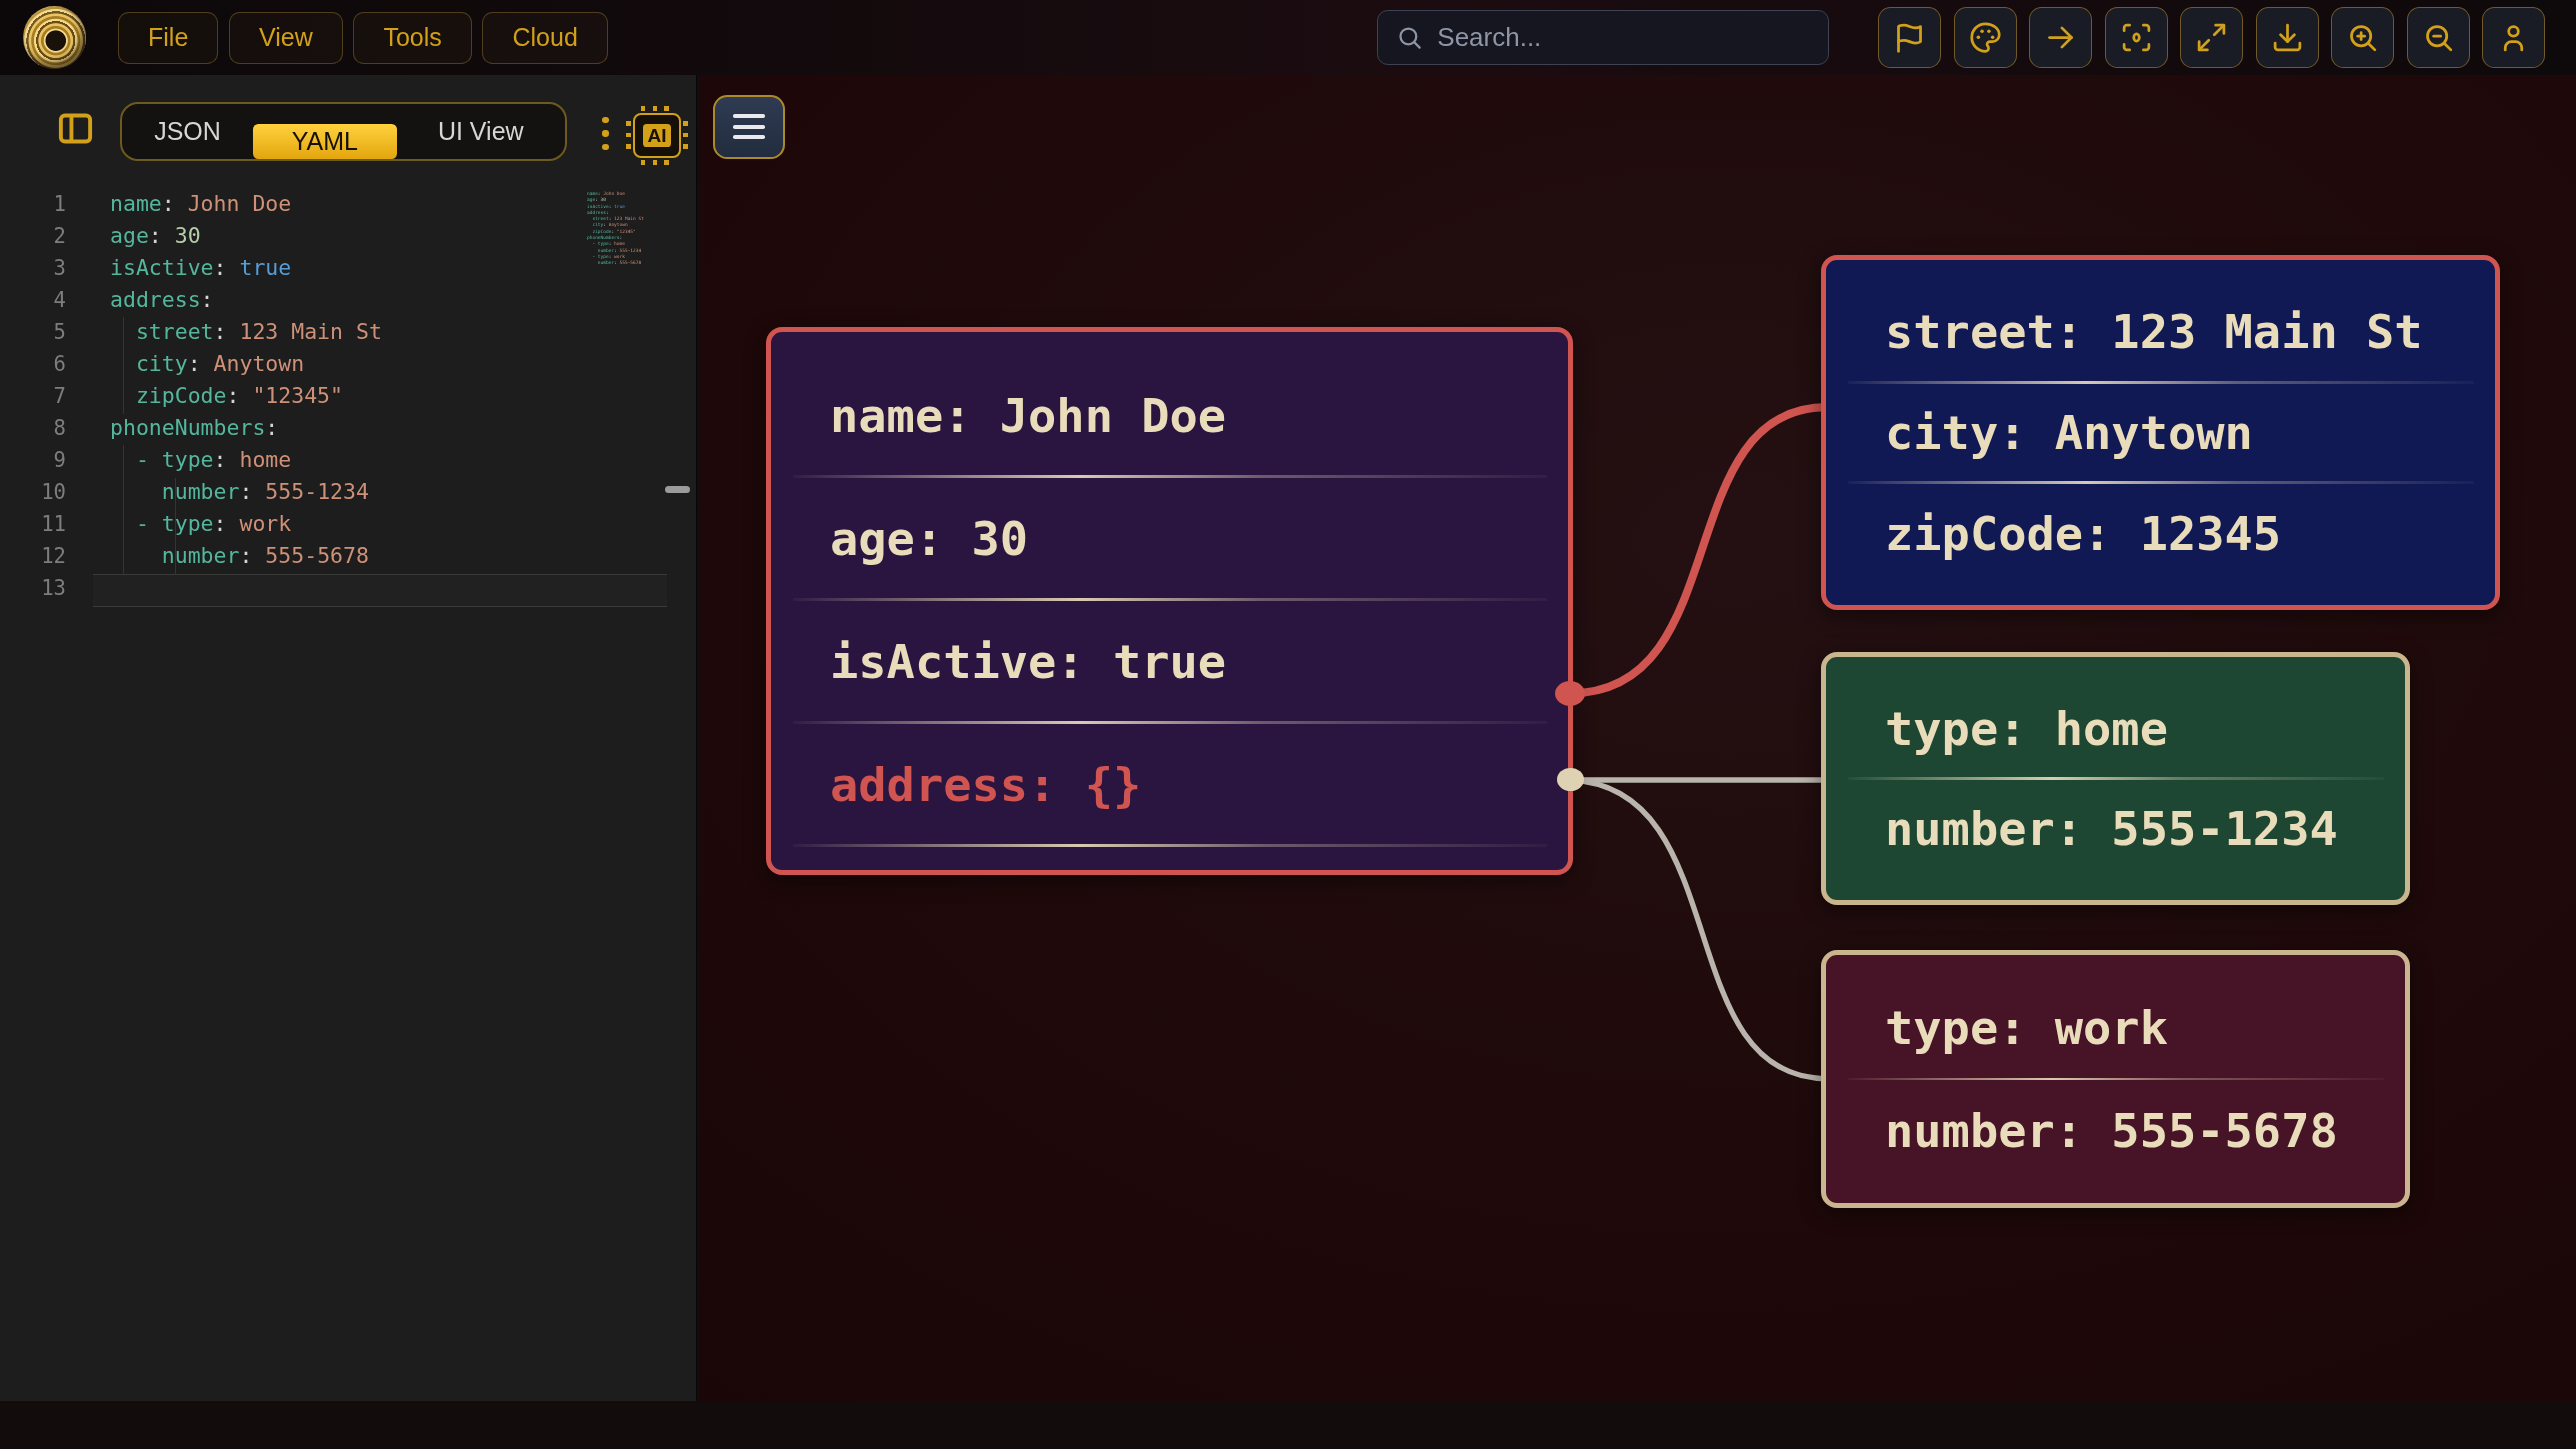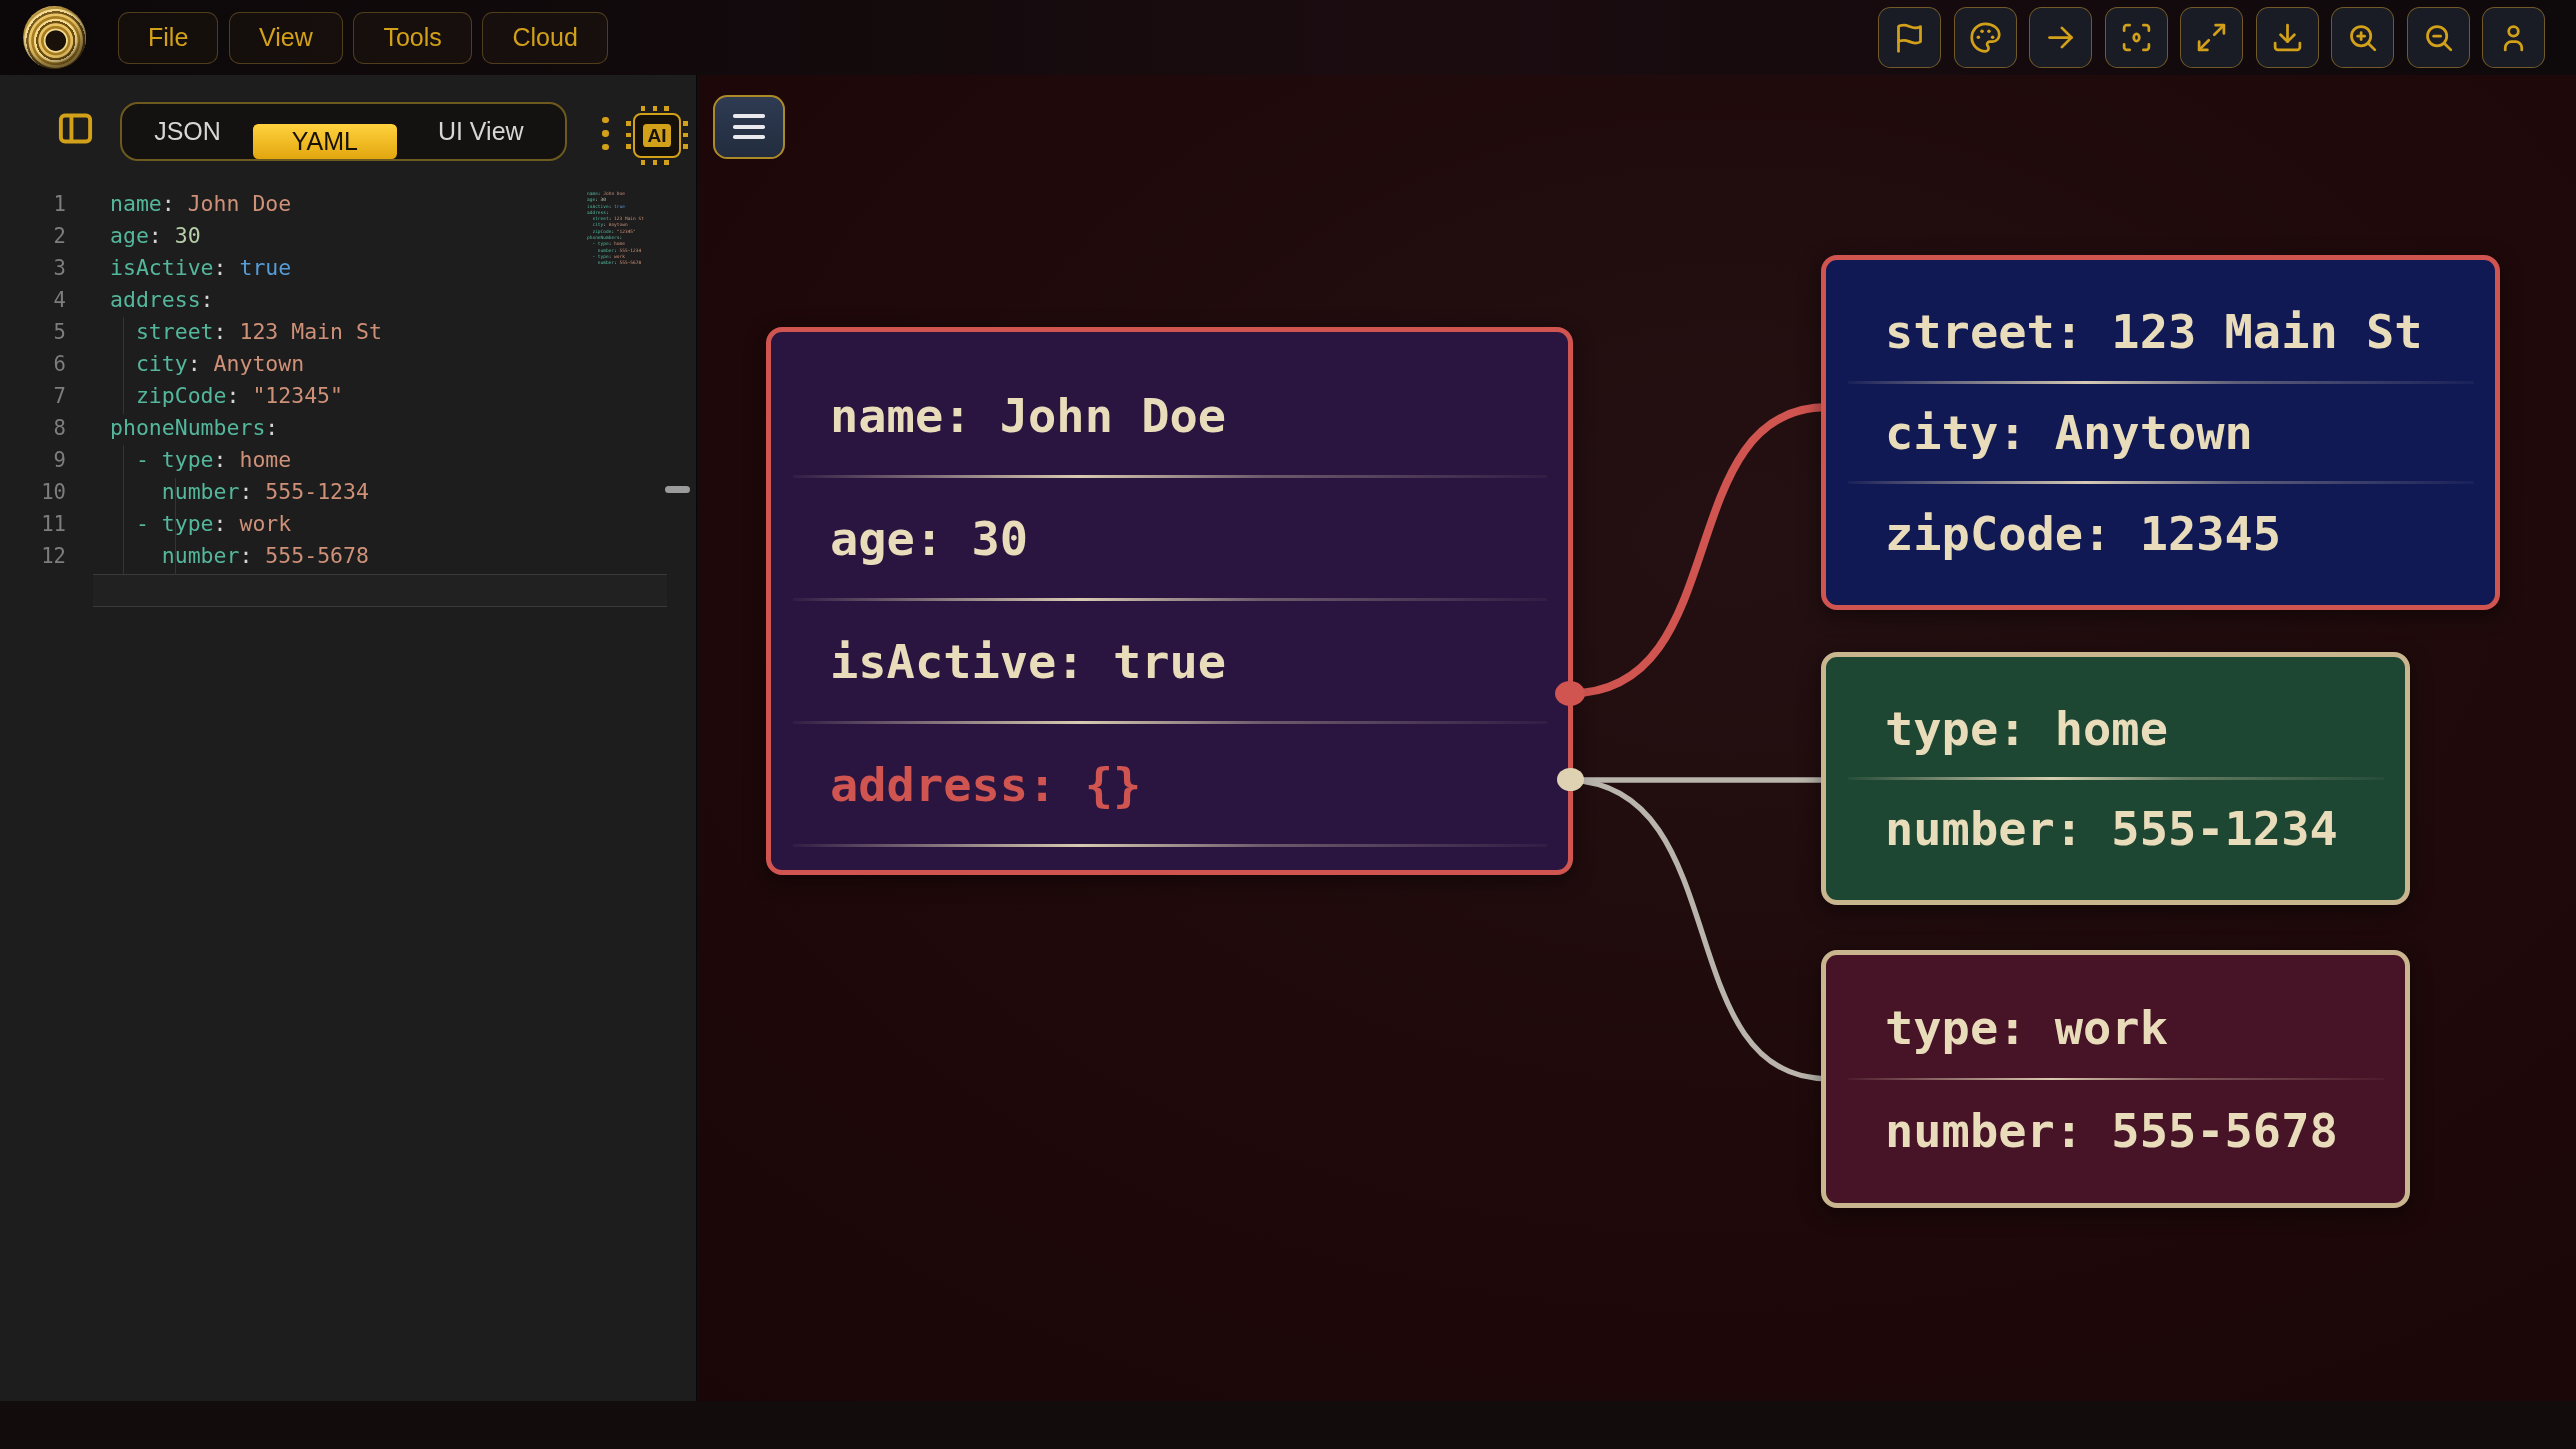--- a/index.html
+++ b/index.html
@@ -128,20 +128,27 @@
 <div class="page">
 
   <header class="topbar">
     <div class="logo"></div>
     <nav class="menu-bar">
         <button class="menu-btn">File</button>
         <button class="menu-btn">View</button>
         <button class="menu-btn">Tools</button>
         <button class="menu-btn">Cloud</button>
       </nav>
+    <div class="search-box">
+      <svg viewBox="0 0 24 24">
+        <circle cx="11" cy="11" r="7"></circle>
+          <line x1="16.5" y1="16.5" x2="21" y2="21"></line>
+      </svg>
+      <input class="search-input" placeholder="Search..." style="">
+    </div>
     <div class="actions">
         <button class="action-btn">
           <svg viewBox="0 0 24 24">
             <path d="M4 15s1-1 4-1 5 2 8 2 4-1 4-1V4s-1 1-4 1-5-2-8-2-4 1-4 1z"></path>
             <line x1="4" y1="22" x2="4" y2="15"></line>
           </svg>
         </button>
         <button class="action-btn">
           <svg viewBox="0 0 24 24">
             <path d="M12 2a10 10 0 1 0 0 20 2.2 2.2 0 0 0 2.2-2.2c0-.55-.22-1.05-.55-1.45-.3-.4-.5-.9-.5-1.35A2 2 0 0 1 15.15 15H17a5 5 0 0 0 5-5c0-4.42-4.48-8-10-8z"></path>
@@ -242,20 +249,21 @@
         <div class="code-line"><span class="ln">3</span><span class="cd"><span class="tok-key">isActive</span><span class="tok-punct">:</span><span class="tok-bool"> true</span></span></div>
         <div class="code-line"><span class="ln">4</span><span class="cd"><span class="tok-key">address</span><span class="tok-punct">:</span></span></div>
         <div class="code-line"><span class="ln">5</span><span class="cd"><span class="tok-punct">  </span><span class="tok-key">street</span><span class="tok-punct">:</span><span class="tok-str"> 123 Main St</span></span></div>
         <div class="code-line"><span class="ln">6</span><span class="cd"><span class="tok-punct">  </span><span class="tok-key">city</span><span class="tok-punct">:</span><span class="tok-str"> Anytown</span></span></div>
         <div class="code-line"><span class="ln">7</span><span class="cd"><span class="tok-punct">  </span><span class="tok-key">zipCode</span><span class="tok-punct">:</span><span class="tok-str"> "12345"</span></span></div>
         <div class="code-line"><span class="ln">8</span><span class="cd"><span class="tok-key">phoneNumbers</span><span class="tok-punct">:</span></span></div>
         <div class="code-line"><span class="ln">9</span><span class="cd"><span class="tok-punct">  </span><span class="tok-key">- type</span><span class="tok-punct">:</span><span class="tok-str"> home</span></span></div>
         <div class="code-line"><span class="ln">10</span><span class="cd"><span class="tok-punct">    </span><span class="tok-key">number</span><span class="tok-punct">:</span><span class="tok-str"> 555-1234</span></span></div>
         <div class="code-line"><span class="ln">11</span><span class="cd"><span class="tok-punct">  </span><span class="tok-key">- type</span><span class="tok-punct">:</span><span class="tok-str"> work</span></span></div>
         <div class="code-line"><span class="ln">12</span><span class="cd"><span class="tok-punct">    </span><span class="tok-key">number</span><span class="tok-punct">:</span><span class="tok-str"> 555-5678</span></span></div>
+        <div class="code-line"><span class="ln">13</span><span class="cd"></span></div>
       </div>
     <div class="minimap" id="minimap">
         <div class="code-line"><span class=""><span class="tok-key">name</span><span class="tok-punct">:</span><span class="tok-str"> John Doe</span></span></div>
         <div class="code-line"><span class=""><span class="tok-key">age</span><span class="tok-punct">:</span><span class="tok-num"> 30</span></span></div>
         <div class="code-line"><span class=""><span class="tok-key">isActive</span><span class="tok-punct">:</span><span class="tok-bool"> true</span></span></div>
         <div class="code-line"><span class=""><span class="tok-key">address</span><span class="tok-punct">:</span></span></div>
         <div class="code-line"><span class=""><span class="tok-punct">  </span><span class="tok-key">street</span><span class="tok-punct">:</span><span class="tok-str"> 123 Main St</span></span></div>
         <div class="code-line"><span class=""><span class="tok-punct">  </span><span class="tok-key">city</span><span class="tok-punct">:</span><span class="tok-str"> Anytown</span></span></div>
         <div class="code-line"><span class=""><span class="tok-punct">  </span><span class="tok-key">zipCode</span><span class="tok-punct">:</span><span class="tok-str"> "12345"</span></span></div>
         <div class="code-line"><span class=""><span class="tok-key">phoneNumbers</span><span class="tok-punct">:</span></span></div>

